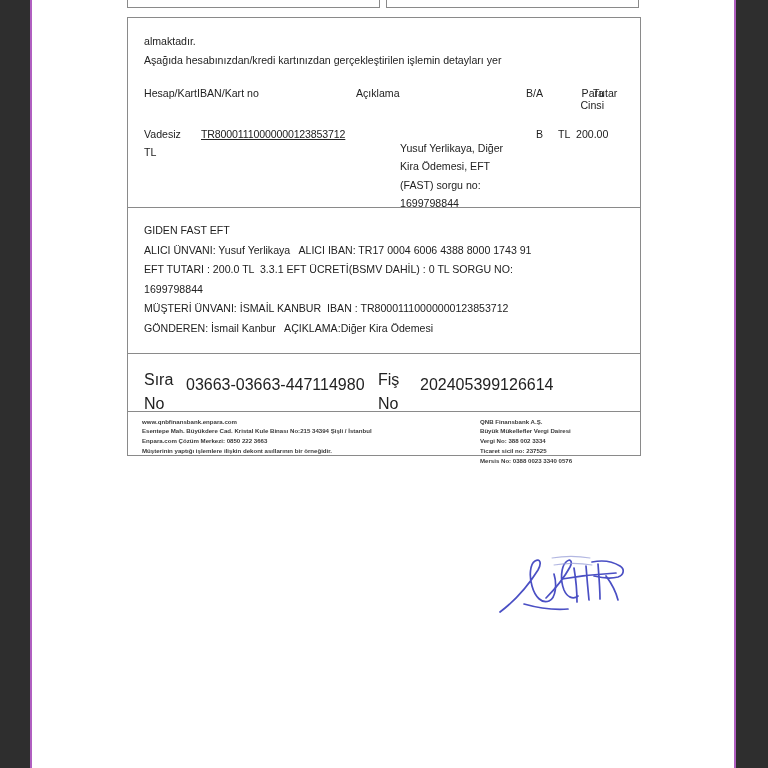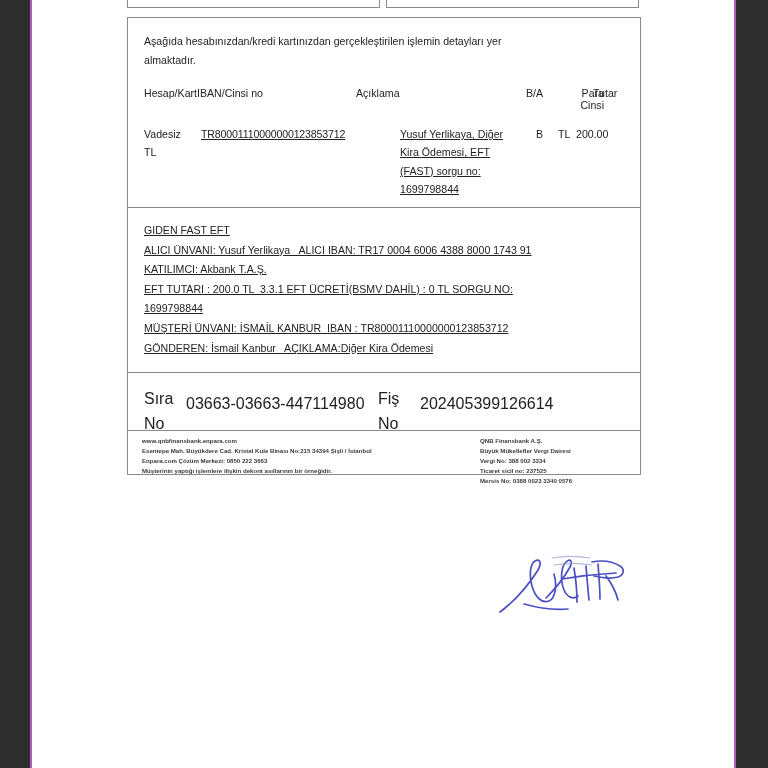--- a/index.html
+++ b/index.html
@@ -95,32 +95,31 @@
     position: relative;
     height: 96px;
     padding: 14px 16px 10px 16px;
     box-sizing: border-box;
     font-size: 10.6px;
     color: #222;
     line-height: 1.72;
   }
   .txrow .t-type { position: absolute; left: 16px;  top: 14px; width: 60px; }
   .txrow .t-iban { position: absolute; left: 73px;  top: 14px; letter-spacing: -0.15px; text-decoration: underline; }
-  .txrow .t-desc { position: absolute; left: 272px; top: 14px; width: 110px; text-decoration: underline; }
+  .txrow .t-desc { position: absolute; left: 272px; top: 28px; width: 110px; }
   .txrow .t-ba   { position: absolute; left: 408px; top: 14px; }
   .txrow .t-cur  { position: absolute; left: 430px; top: 14px; }
   .txrow .t-amt  { position: absolute; left: 448px; top: 14px; }
 
   
   .detail {
     padding: 13px 16px 14px 16px;
     font-size: 10.6px;
     line-height: 1.85;
     color: #222;
-    text-decoration: underline;
   }
   .detail div { white-space: pre-wrap; }
 
   
   .nos {
     position: relative;
     height: 58px;
     font-size: 16px;
     color: #222;
     box-sizing: border-box;
@@ -168,26 +167,26 @@
   <div class="page">
 
     <div class="top-boxes">
       <div class="top-box"></div>
       <div class="top-box"></div>
     </div>
 
     <div class="doc">
 
       <div class="intro">
+        <p>almaktadır.</p>
         <p>Aşağıda hesabınızdan/kredi kartınızdan gerçekleştirilen işlemin detayları yer</p>
-        <p>almaktadır.</p>
       </div>
 
       <div class="colhead">
-        <span class="c-acct">Hesap/KartIBAN/Cinsi no</span>
+        <span class="c-acct">Hesap/KartIBAN/Kart no</span>
         <span class="c-desc">Açıklama</span>
         <span class="c-ba">B/A</span>
         <span class="c-cur">
           <span>Para</span>
           <span class="l2">Cinsi</span>
         </span>
         <span class="c-amt">Tutar</span>
       </div>
 
       <div class="txrow">
@@ -203,21 +202,20 @@
           <span>1699798844</span>
         </span>
         <span class="t-ba">B</span>
         <span class="t-cur">TL</span>
         <span class="t-amt">200.00</span>
       </div>
 
       <div class="detail divider">
         <div>GIDEN FAST EFT</div>
         <div>ALICI ÜNVANI: Yusuf Yerlikaya   ALICI IBAN: TR17 0004 6006 4388 8000 1743 91</div>
-        <div>KATILIMCI: Akbank T.A.Ş.</div>
         <div>EFT TUTARI : 200.0 TL  3.3.1 EFT ÜCRETİ(BSMV DAHİL) : 0 TL SORGU NO:</div>
         <div>1699798844</div>
         <div>MÜŞTERİ ÜNVANI: İSMAİL KANBUR  IBAN : TR80001110000000123853712</div>
         <div>GÖNDEREN: İsmail Kanbur   AÇIKLAMA:Diğer Kira Ödemesi</div>
       </div>
 
       <div class="nos divider">
         <span class="lbl sira-lbl">
           <span>Sıra</span><br>
           <span>No</span>

